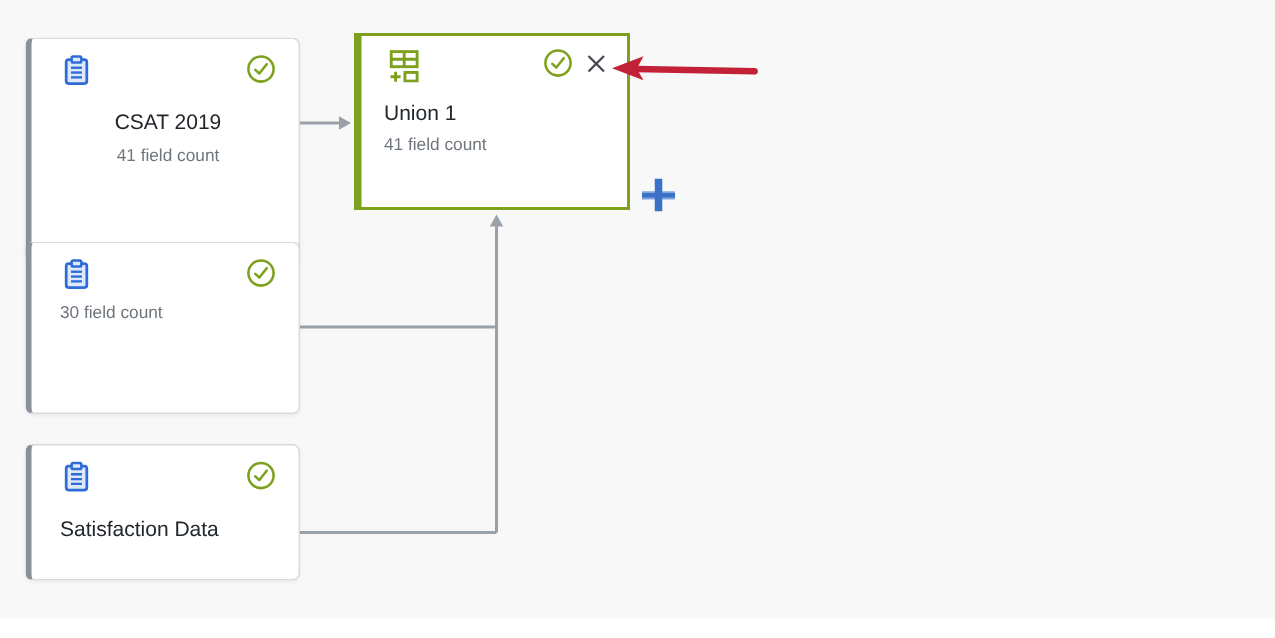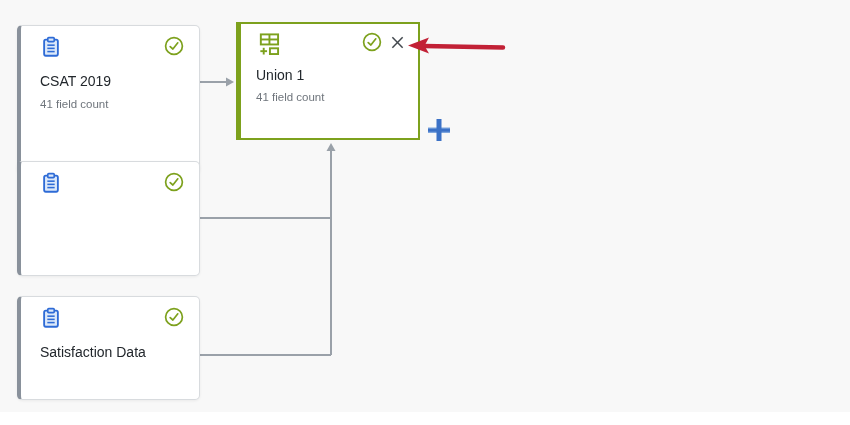--- a/index.html
+++ b/index.html
@@ -9,23 +9,23 @@
   }
   .canvas-bg{position:absolute;left:0;top:0;width:850px;height:412px;background:#f8f8f8;}
   svg.layer{position:absolute;left:0;top:0;width:850px;height:425px;pointer-events:none;}
 
   .card{
     position:absolute;width:183px;background:#ffffff;box-sizing:border-box;
     border:1px solid #d8dbde;border-left:4px solid #89919b;border-radius:5px;
     box-shadow:0 1px 3px rgba(0,0,0,.06);
     padding:10px 15px 10px 19px;cursor:pointer;
   }
-  #card1{left:17px;top:25px;height:149px;}
+  #card1{left:17px;top:25px;height:149px;text-align:center;}
   #card2{left:17px;top:161px;height:115px;}
-  #card3{left:17px;top:296px;height:104px;}
+  #card3{left:17px;top:296px;height:91px;}
 
   .card-head{display:flex;justify-content:space-between;align-items:flex-start;}
   .card-title{margin-top:15px;font-size:14px;color:#22272c;}
   .card-sub{margin-top:9px;font-size:11.5px;color:#6f757c;}
 
   .union{
     position:absolute;left:236px;top:22px;width:184px;height:118px;background:#ffffff;
     box-sizing:border-box;border:2px solid #7da11d;border-left-width:5px;border-radius:0;
     padding:8px 12px 8px 15px;cursor:pointer;
   }
@@ -85,20 +85,21 @@
           <line x1="8" y1="17" x2="16" y2="17" stroke="#2e6bd6" stroke-width="1.7"></line>
         </svg>
       </span>
       <span class="icon">
         <svg width="20" height="20" viewBox="0 0 20 20">
           <circle cx="10" cy="10" r="8.4" fill="none" stroke="#7da11d" stroke-width="1.7"></circle>
           <path d="M6.2,10.6 L8.9,13 L13.8,6.8" fill="none" stroke="#7da11d" stroke-width="1.7" stroke-linecap="round" stroke-linejoin="round"></path>
         </svg>
       </span>
     </div>
+    <div class="card-sub">30 field count</div>
   </div>
 
   <div class="card" id="card3">
     <div class="card-head">
       <span class="icon">
         <svg width="22" height="22" viewBox="0 0 24 24">
           <rect x="4.5" y="4" width="15" height="17.5" rx="1.8" fill="#dce9fa" stroke="#2e6bd6" stroke-width="2"></rect>
           <rect x="8.5" y="1.8" width="7" height="4.4" rx="1" fill="#dce9fa" stroke="#2e6bd6" stroke-width="1.8"></rect>
           <line x1="8" y1="10" x2="16" y2="10" stroke="#2e6bd6" stroke-width="1.7"></line>
           <line x1="8" y1="13.5" x2="16" y2="13.5" stroke="#2e6bd6" stroke-width="1.7"></line>

